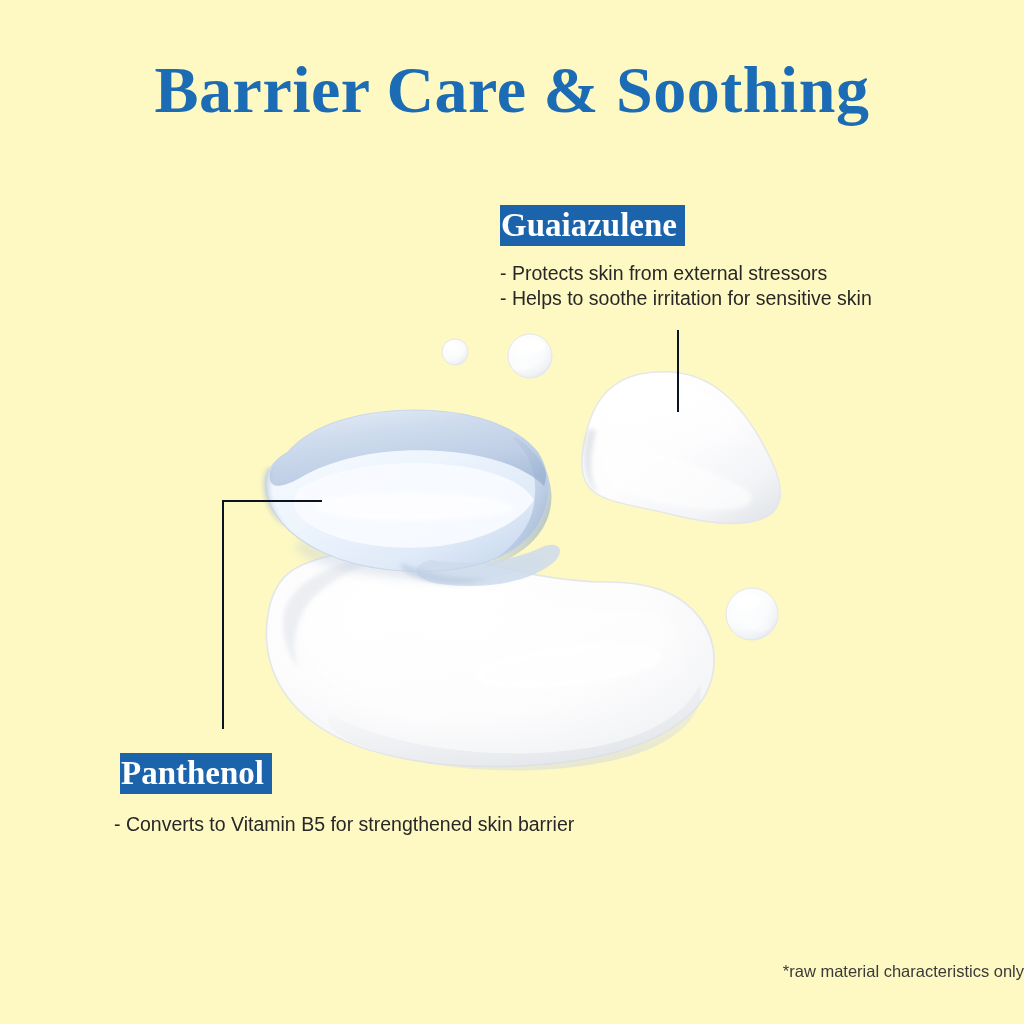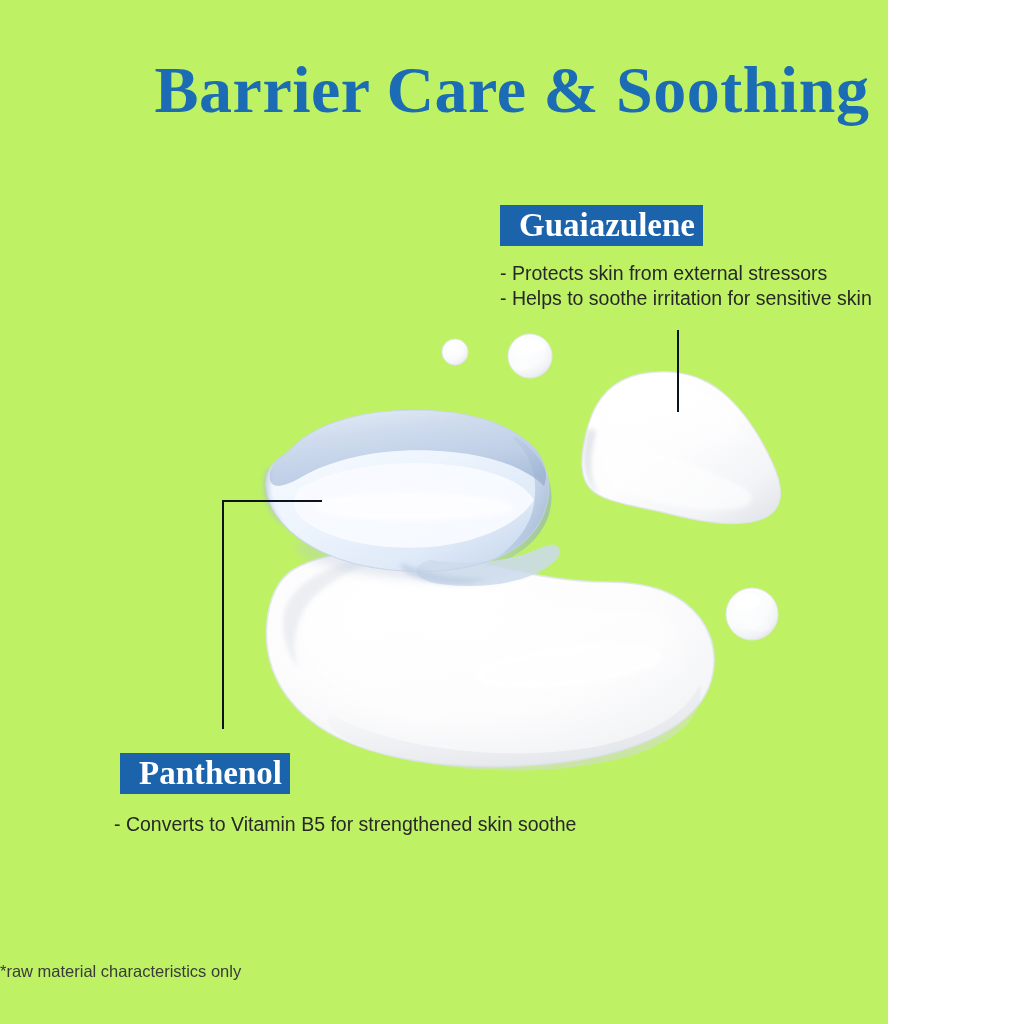--- a/index.html
+++ b/index.html
@@ -7,23 +7,23 @@
     margin: 0;
     padding: 0;
     background: #ffffff;
   }
   body {
     font-family: "Liberation Sans", sans-serif;
     -webkit-font-smoothing: antialiased;
   }
   #stage {
     position: relative;
-    width: 888px;
+    width: 1024px;
     height: 1024px;
-    background: #bef264;
+    background: #fef9c3;
     overflow: hidden;
   }
 
   
   .page-title {
     position: absolute;
     left: 0;
     top: 55px;
     width: 1024px;
     text-align: center;
@@ -50,21 +50,21 @@
   
   .callout { position: absolute; }
   .callout-badge {
     display: inline-block;
     background: #1b63ab;
     color: #ffffff;
     font-family: "Liberation Serif", "DejaVu Serif", serif;
     font-weight: 700;
     font-size: 33px;
     line-height: 39px;
-    padding: 1px 8px 1px 19px;
+    padding: 1px 8px 1px 1px;
     white-space: nowrap;
   }
   .callout-lines {
     margin-top: 15px;
     color: #272727;
     font-size: 19.5px;
     line-height: 25px;
     white-space: nowrap;
   }
   .callout-lines .bullet-line {
@@ -98,21 +98,21 @@
     width: 2px;
     height: 229px;
   }
 
   
   .footnote {
     position: absolute;
     left: 0;
     top: 962px;
     width: 1024px;
-    text-align: left;
+    text-align: right;
     font-size: 16.5px;
     color: #3a3a3a;
     white-space: nowrap;
   }
 </style>
 </head>
 <body>
 
 <div id="stage">
 
@@ -374,19 +374,19 @@
     <div class="callout-badge">Guaiazulene</div>
     <div class="callout-lines">
       <span class="bullet-line">- Protects skin from external stressors</span>
       <span class="bullet-line">- Helps to soothe irritation for sensitive skin</span>
     </div>
   </div>
 
   <div class="callout" id="callout-panthenol">
     <div class="callout-badge">Panthenol</div>
     <div class="callout-lines">
-      <span class="bullet-line">- Converts to Vitamin B5 for strengthened skin soothe</span>
+      <span class="bullet-line">- Converts to Vitamin B5 for strengthened skin barrier</span>
     </div>
   </div>
 
   <div class="footnote">*raw material characteristics only</div>
 
 </div>
 
 </body></html>

